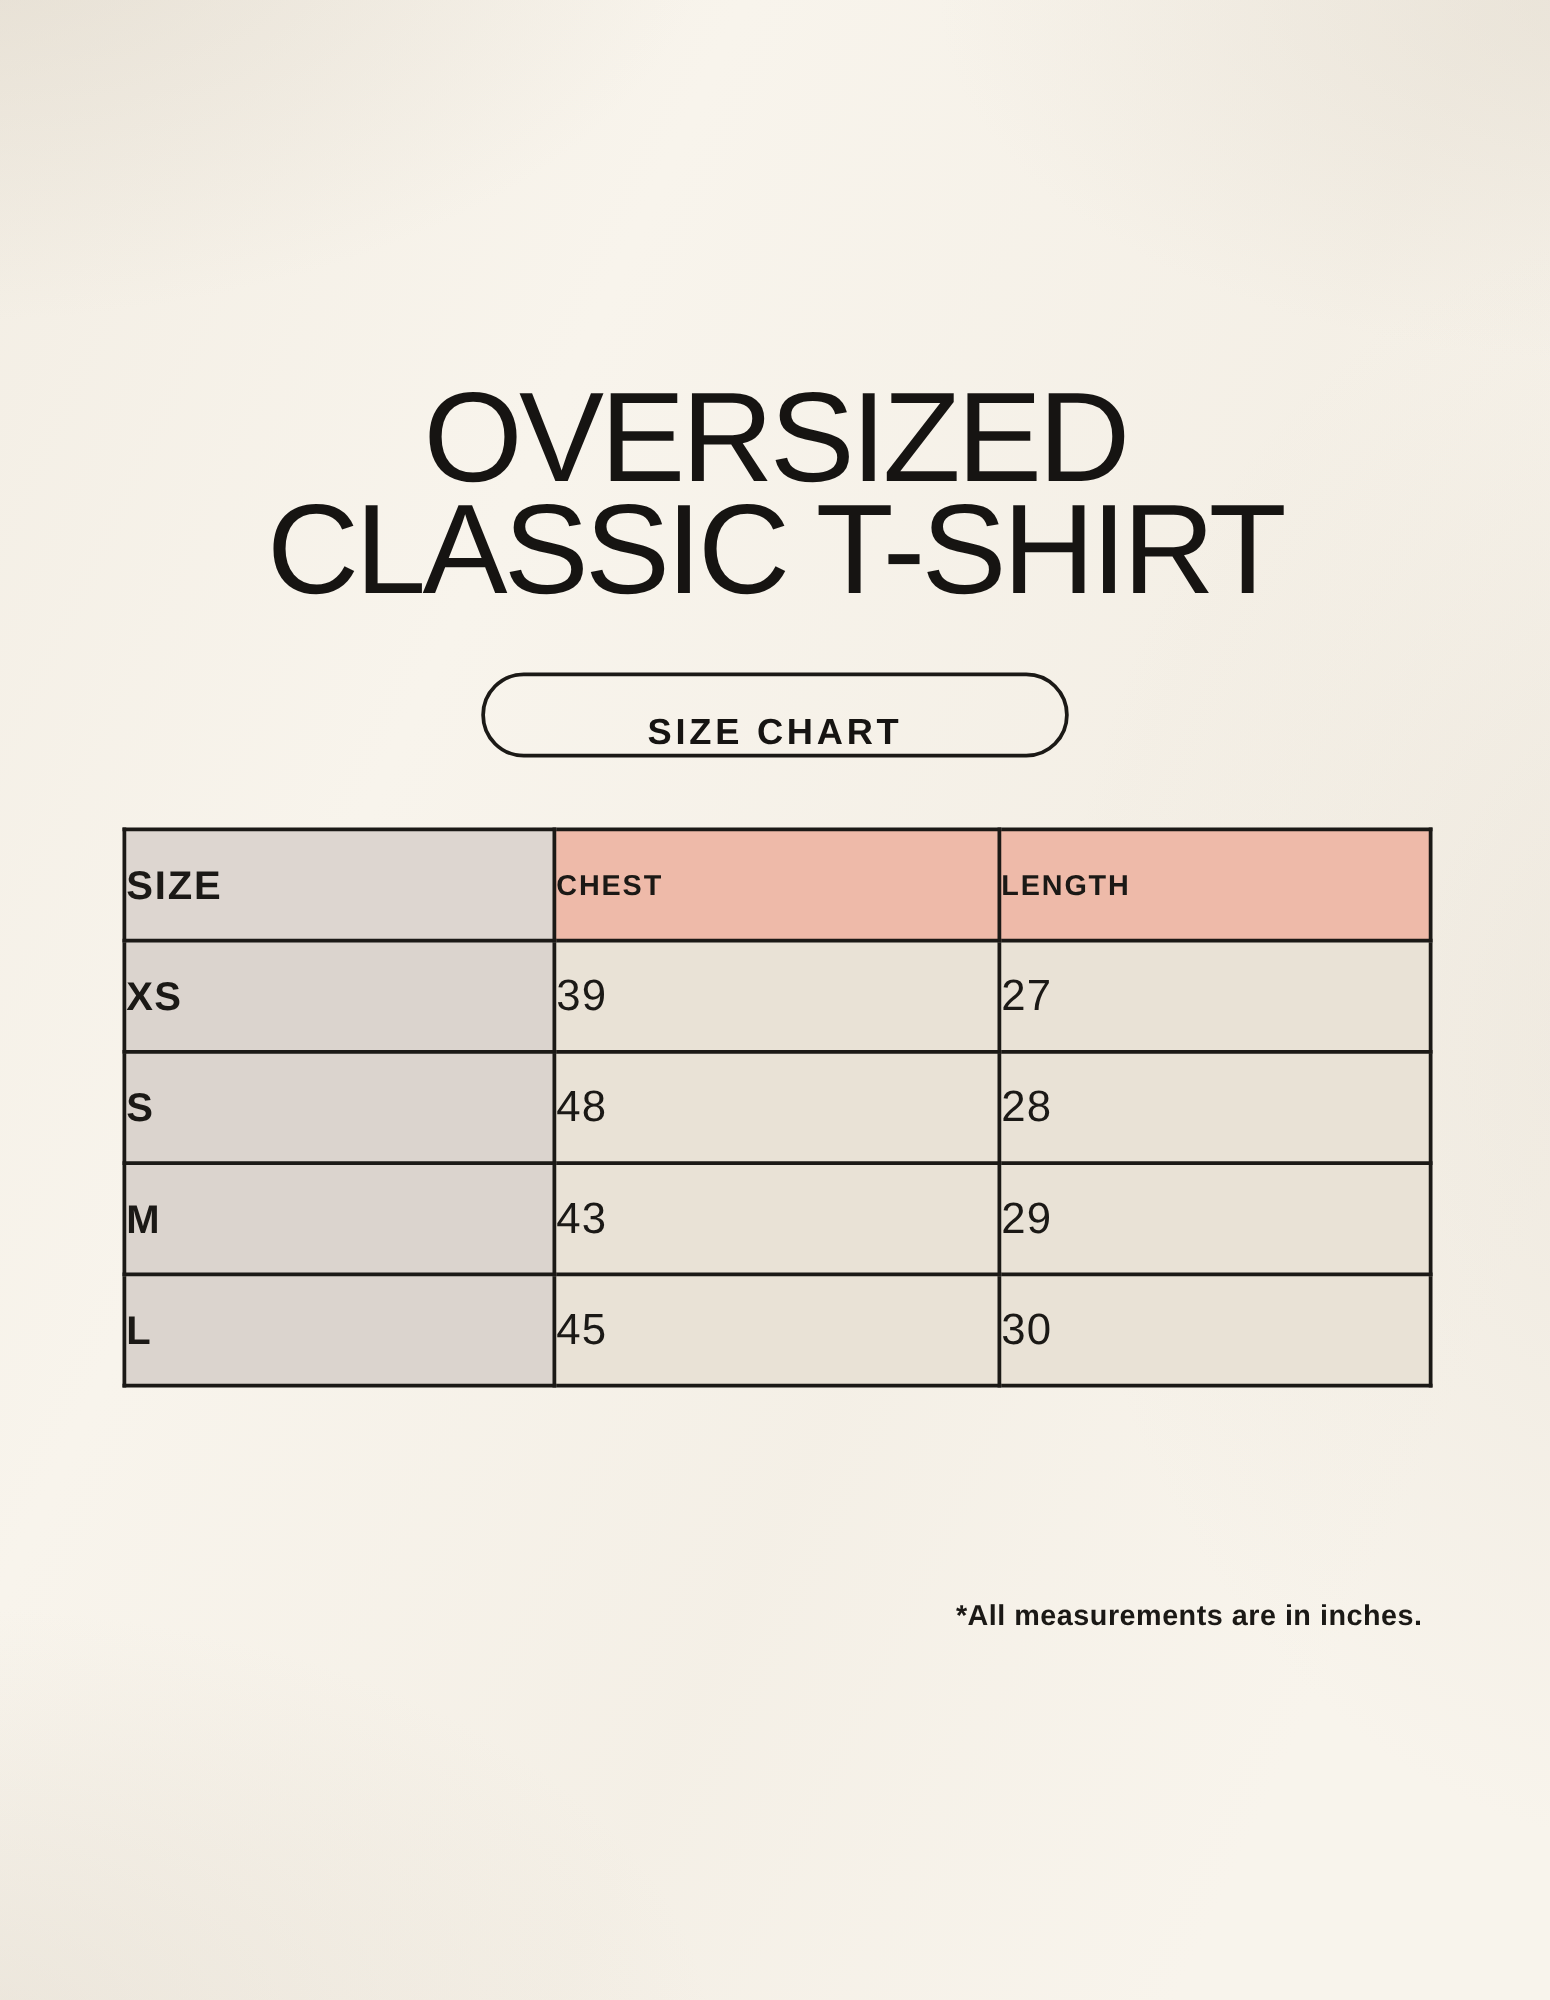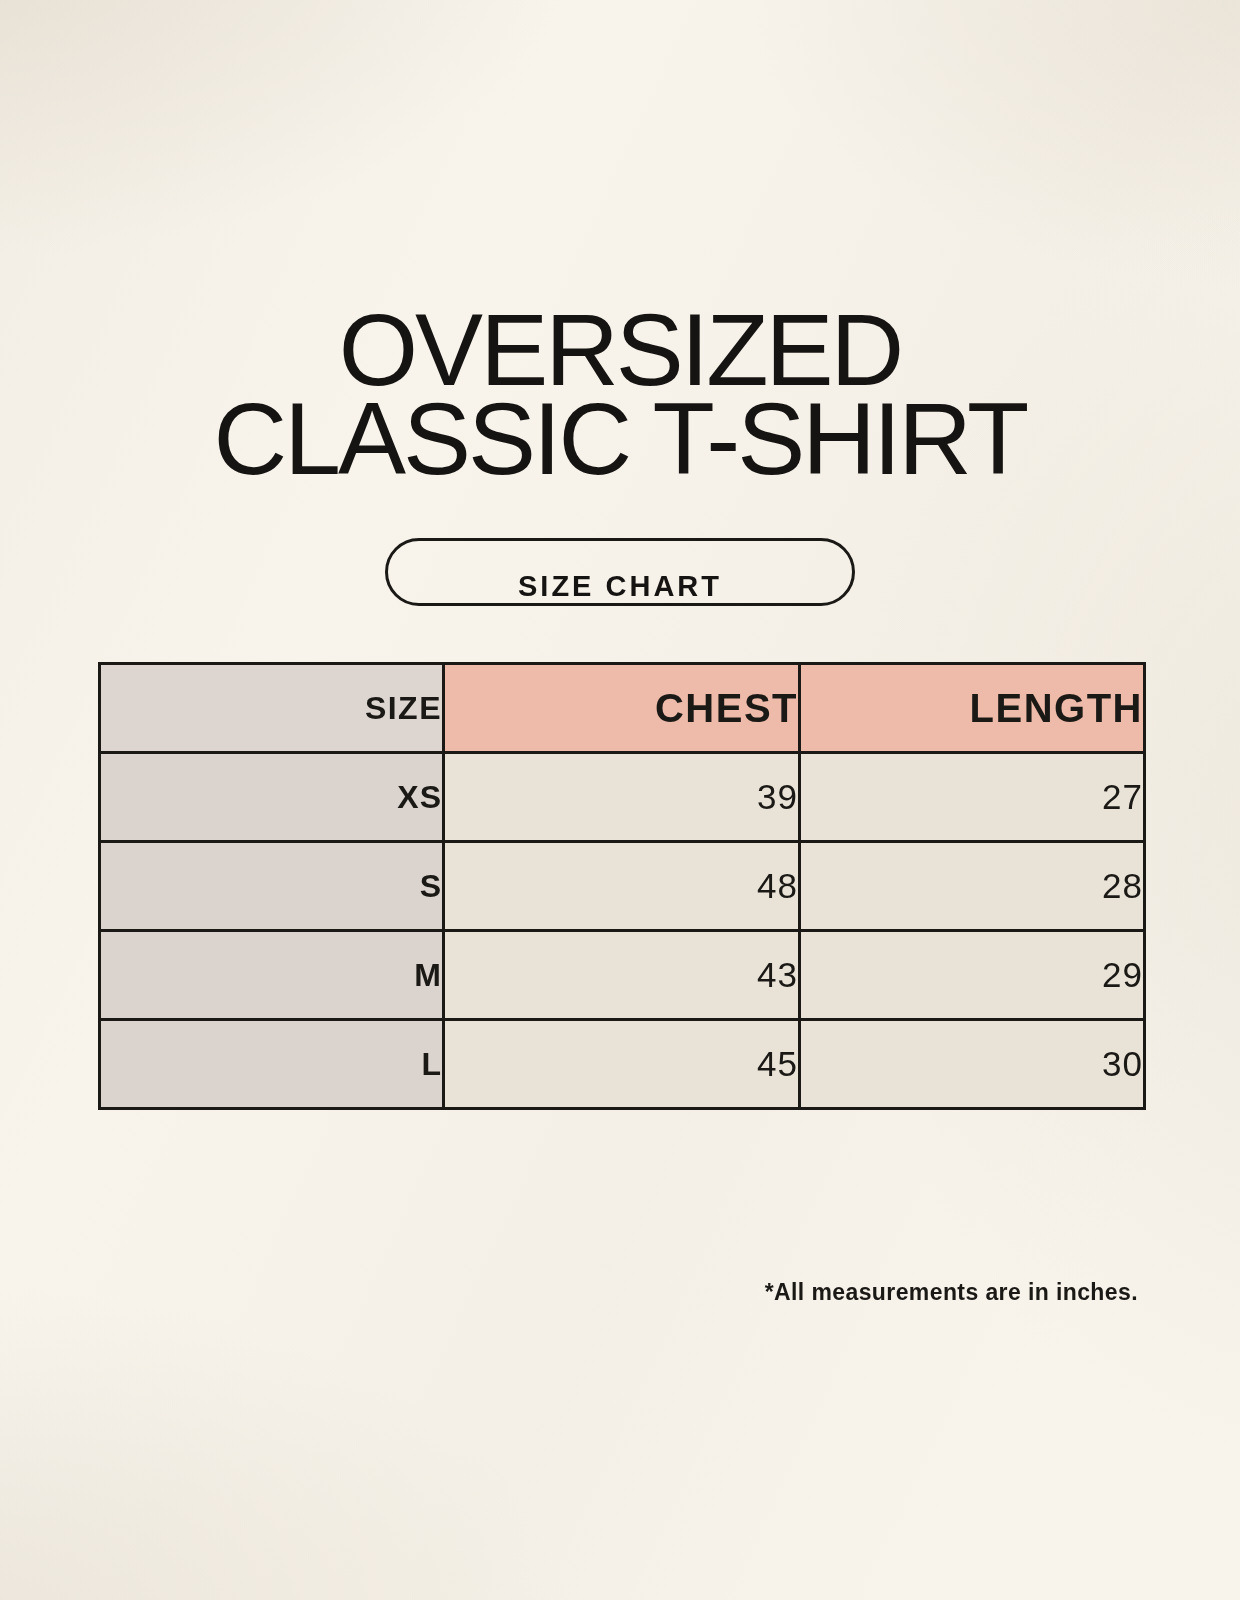--- a/index.html
+++ b/index.html
@@ -56,36 +56,36 @@
     position: absolute;
     left: 98px;
     top: 662px;
     border-collapse: collapse;
     table-layout: fixed;
   }
   table.size-chart th,
   table.size-chart td {
     border: 3px solid #1b1916;
     height: 86px;
-    text-align: right;
+    text-align: left;
     vertical-align: middle;
     padding: 0;
   }
   col.c1 { width: 344px; }
   col.c2 { width: 356px; }
   col.c3 { width: 345px; }
   th.size-head {
     background: #ddd6d0;
     font-size: 32px;
     font-weight: 700;
     letter-spacing: 1.5px;
   }
   th.accent-head {
     background: #eebaa9;
-    font-size: 40px;
+    font-size: 23px;
     font-weight: 700;
     letter-spacing: 1.5px;
   }
   td.size-cell {
     background: #dbd4ce;
     font-size: 32px;
     font-weight: 700;
     letter-spacing: 1px;
   }
   td.value-cell {

